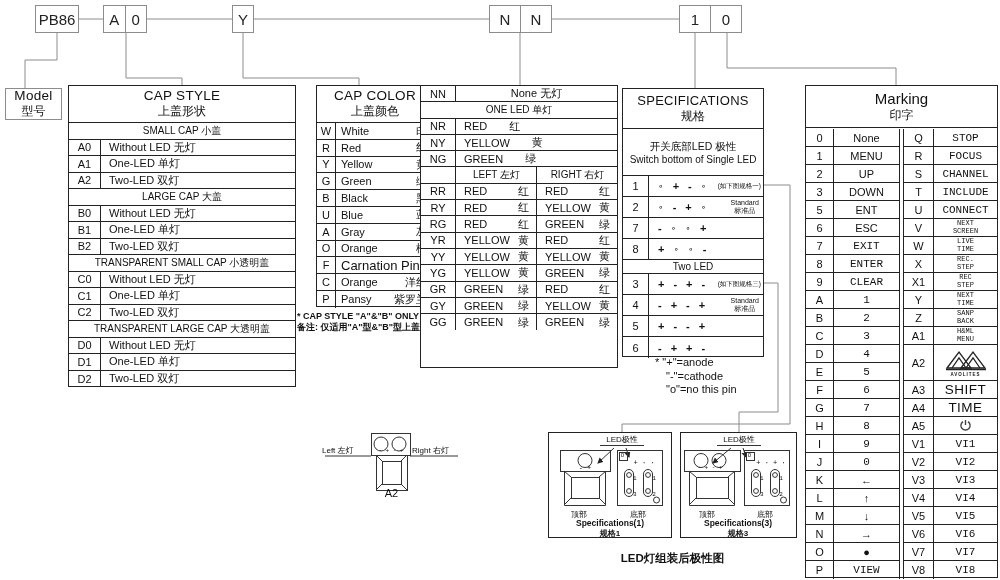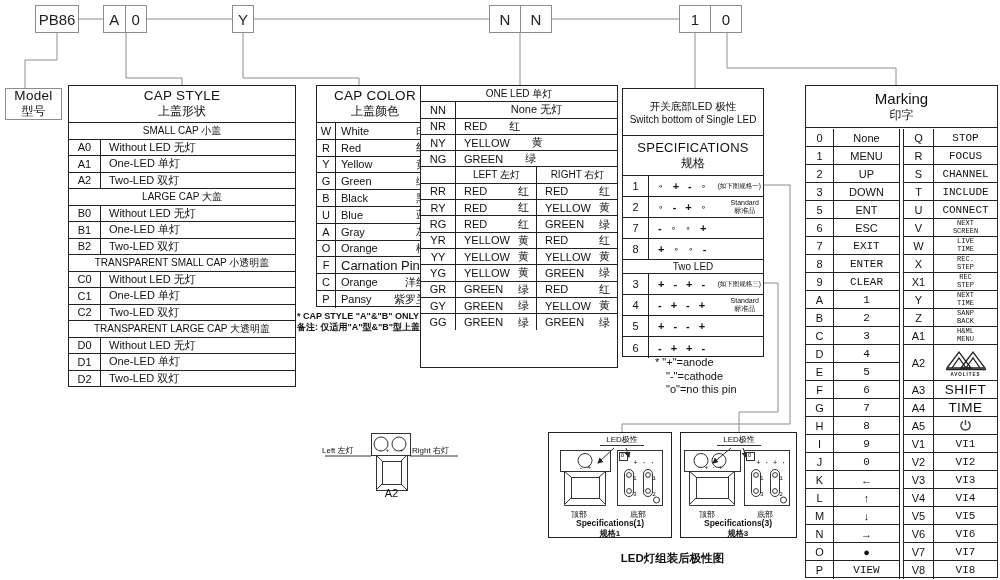--- a/index.html
+++ b/index.html
@@ -289,25 +289,25 @@
       </div>
     </div>
 </div>
 <div class="note" style="left:297px;top:311px;width:126px;">
   <div>*  CAP STYLE "A"&amp;"B" ONLY</div>
   <div>备注: 仅适用"A"型&amp;"B"型上盖</div>
 </div>
 
 <div class="panel" style="left:420px;top:85px;width:198px;height:283px;">
   <div>
-      <div class="row lc-row sechdr">ONE LED 单灯</div>
       <div class="row lc-row">
         <div class="code lc-code">NN</div>
         <div class="val center">None 无灯</div>
       </div>
+      <div class="row lc-row sechdr">ONE LED 单灯</div>
       <div class="row lc-row">
         <div class="code lc-code">NR</div>
         <div class="lc-span">
           <span>RED</span>
           <span class="cn">红</span>
         </div>
       </div>
       <div class="row lc-row">
         <div class="code lc-code">NY</div>
         <div class="lc-span">
@@ -423,27 +423,27 @@
         </div>
         <div class="lc-cell">
           <span>GREEN</span>
           <span>绿</span>
         </div>
       </div>
     </div>
 </div>
 
 <div class="panel" style="left:622px;top:88px;width:142px;height:269px;">
+  <div class="thead" style="height:40px;">
+    <div class="t-en" style="font-size:13px;">SPECIFICATIONS</div>
+    <div class="t-cn">规格</div>
+  </div>
   <div class="thead" style="height:47px;">
     <div style="font-size:10.5px;">开关底部LED 极性</div>
     <div style="font-size:10px;">Switch bottom of Single LED</div>
-  </div>
-  <div class="thead" style="height:40px;">
-    <div class="t-en" style="font-size:13px;">SPECIFICATIONS</div>
-    <div class="t-cn">规格</div>
   </div>
   <div>
       <div class="row sp-row">
         <div class="code sp-code">1</div>
         <div class="sp-pins">
           <span class="pin-o">∘</span>
           <span class="pin">+</span>
           <span class="pin">-</span>
           <span class="pin-o">∘</span>
         </div>

